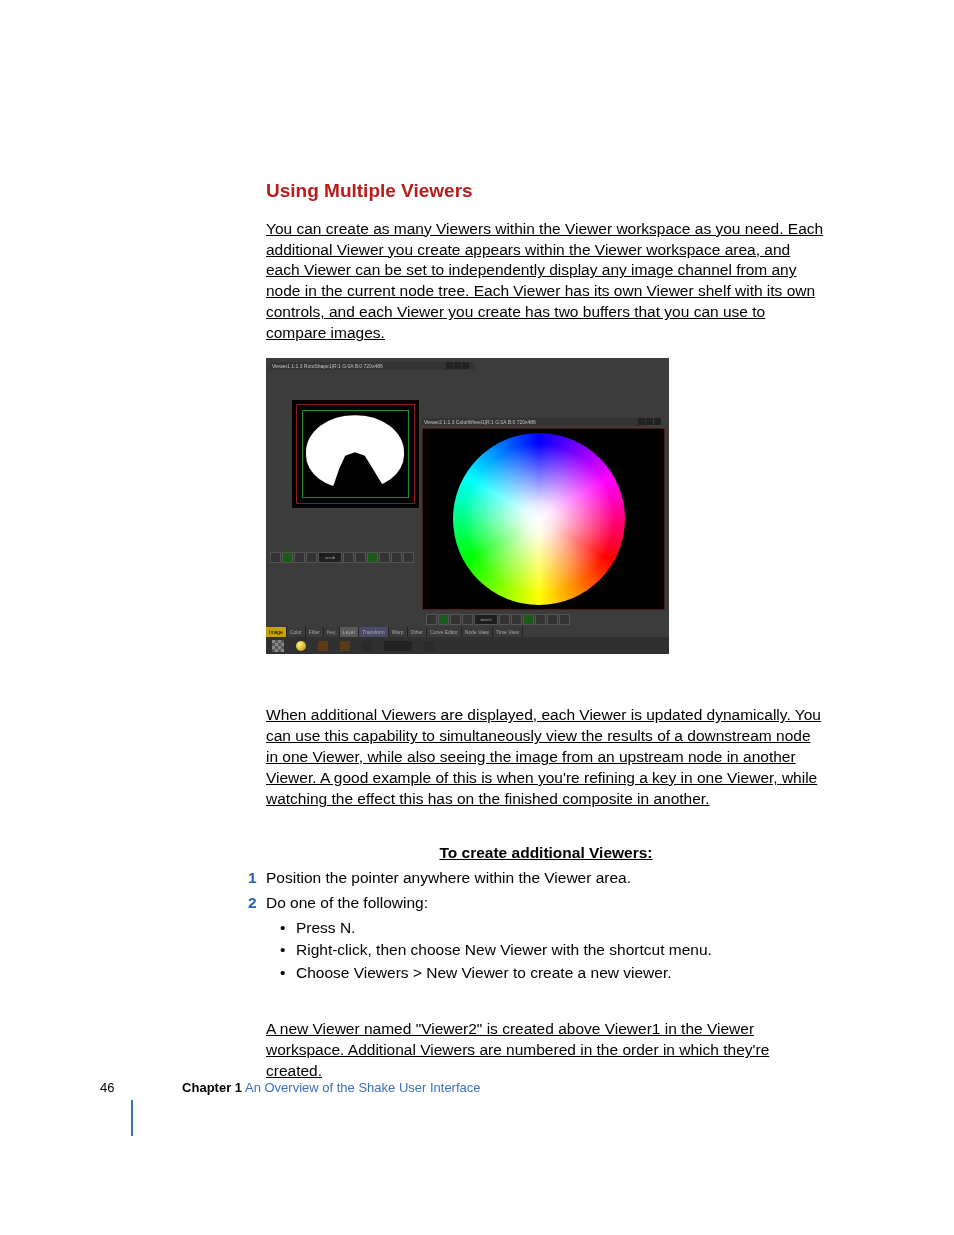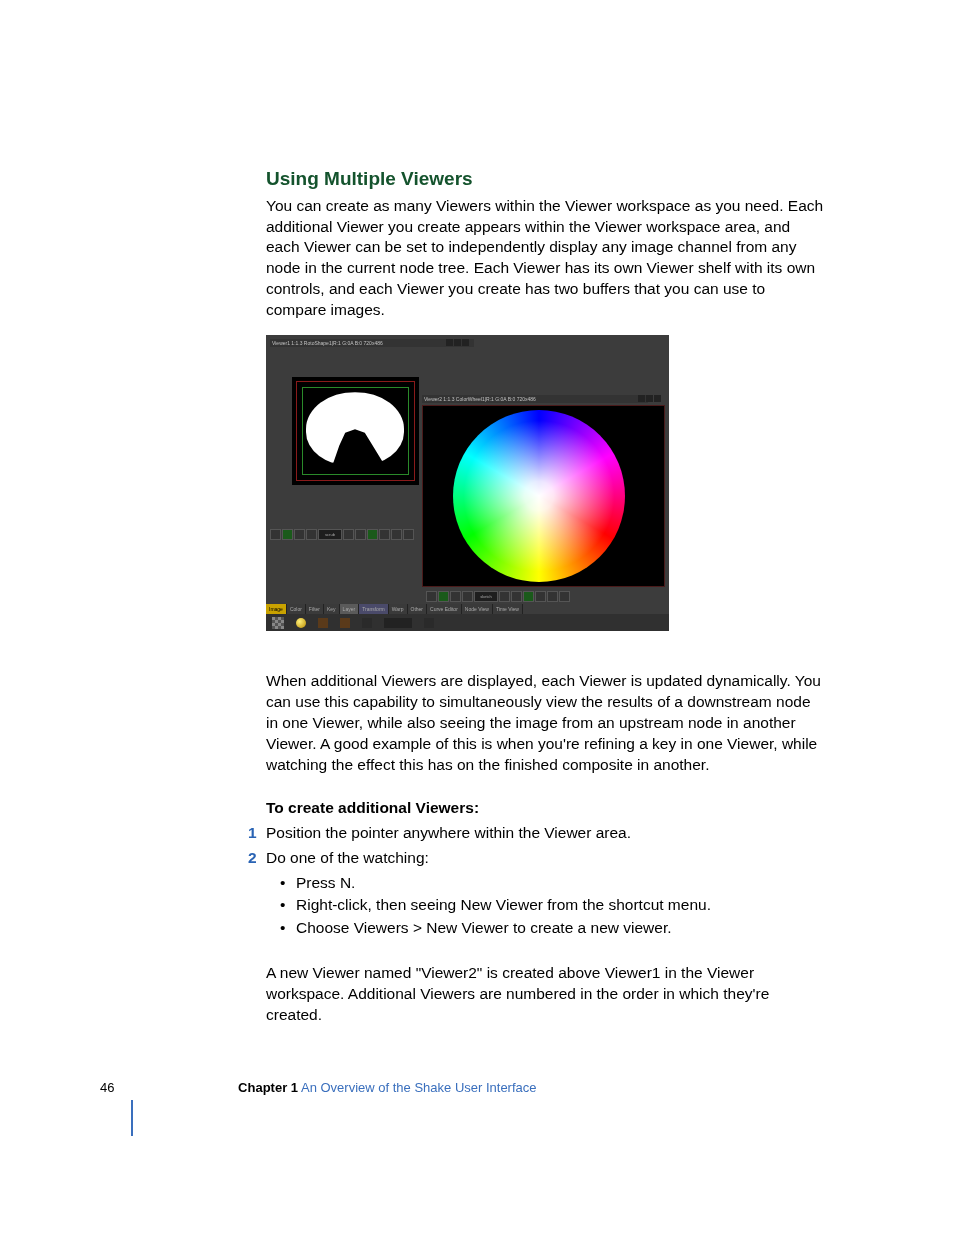--- a/index.html
+++ b/index.html
@@ -14,31 +14,32 @@
     font-size: 15.5px;
     line-height: 1.35;
   }
   .content {
     position: absolute;
     left: 266px;
     top: 166px;
     width: 560px;
   }
   .section-heading {
-    color: #14532d;
+    color: #b91c1c;
     font-size: 19px;
     font-weight: 600;
-    margin: 0 0 4px 0;
+    margin: 12px 0 4px 0;
   }
   .para {
-    margin: 4px 0 0;
+    margin: 15px 0 0;
+    text-decoration: underline;
   }
   .spacer { height: 18px; }
   .note-label { font-style: italic; font-weight: 600; }
-  .bold { font-weight: 600; }
+  .bold { font-weight: 600; text-align: center; }
   .step-row {
     position: relative;
     padding-left: 0;
     margin: 4px 0;
   }
   .step-num {
     position: absolute;
     left: -18px;
     color: #2963b4;
     font-weight: 700;
@@ -111,21 +112,21 @@
   .mini3 { width:28px; height:10px; background:#222;}
   
   .footer {
     position: absolute;
     left: 100px;
     top: 1079px;
     width: 700px;
     font-size: 13px;
   }
   .page-num { font-weight: 400; }
-  .chapter-label { font-weight: 700; margin-left: 120px; }
+  .chapter-label { font-weight: 700; margin-left: 64px; }
   .chapter-title { color: #3a6fbd; }
   .blue-rule {
     position: absolute;
     left: 131px;
     top: 1100px;
     width: 1.5px;
     height: 36px;
     background: #3a6fbd;
   }
 </style>
@@ -218,30 +219,30 @@
 
   <p class="para bold">To create additional Viewers:</p>
 
   <div class="step-row">
     <span class="step-num">1</span>
     <span>Position the pointer anywhere within the Viewer area.</span>
   </div>
 
   <div class="step-row">
     <span class="step-num">2</span>
-    <span>Do one of the watching:</span>
+    <span>Do one of the following:</span>
   </div>
 
   <div class="bullet-row">
     <span class="bullet-dot">•</span>
     <span>Press N.</span>
   </div>
   <div class="bullet-row">
     <span class="bullet-dot">•</span>
-    <span>Right-click, then seeing New Viewer from the shortcut menu.</span>
+    <span>Right-click, then choose New Viewer with the shortcut menu.</span>
   </div>
   <div class="bullet-row">
     <span class="bullet-dot">•</span>
     <span>Choose Viewers &gt; New Viewer to create a new viewer.</span>
   </div>
 
   <div class="spacer"></div>
 
   <p class="para">A new Viewer named "Viewer2" is created above Viewer1 in the Viewer workspace. Additional Viewers are numbered in the order in which they're created.</p>
 </div>

